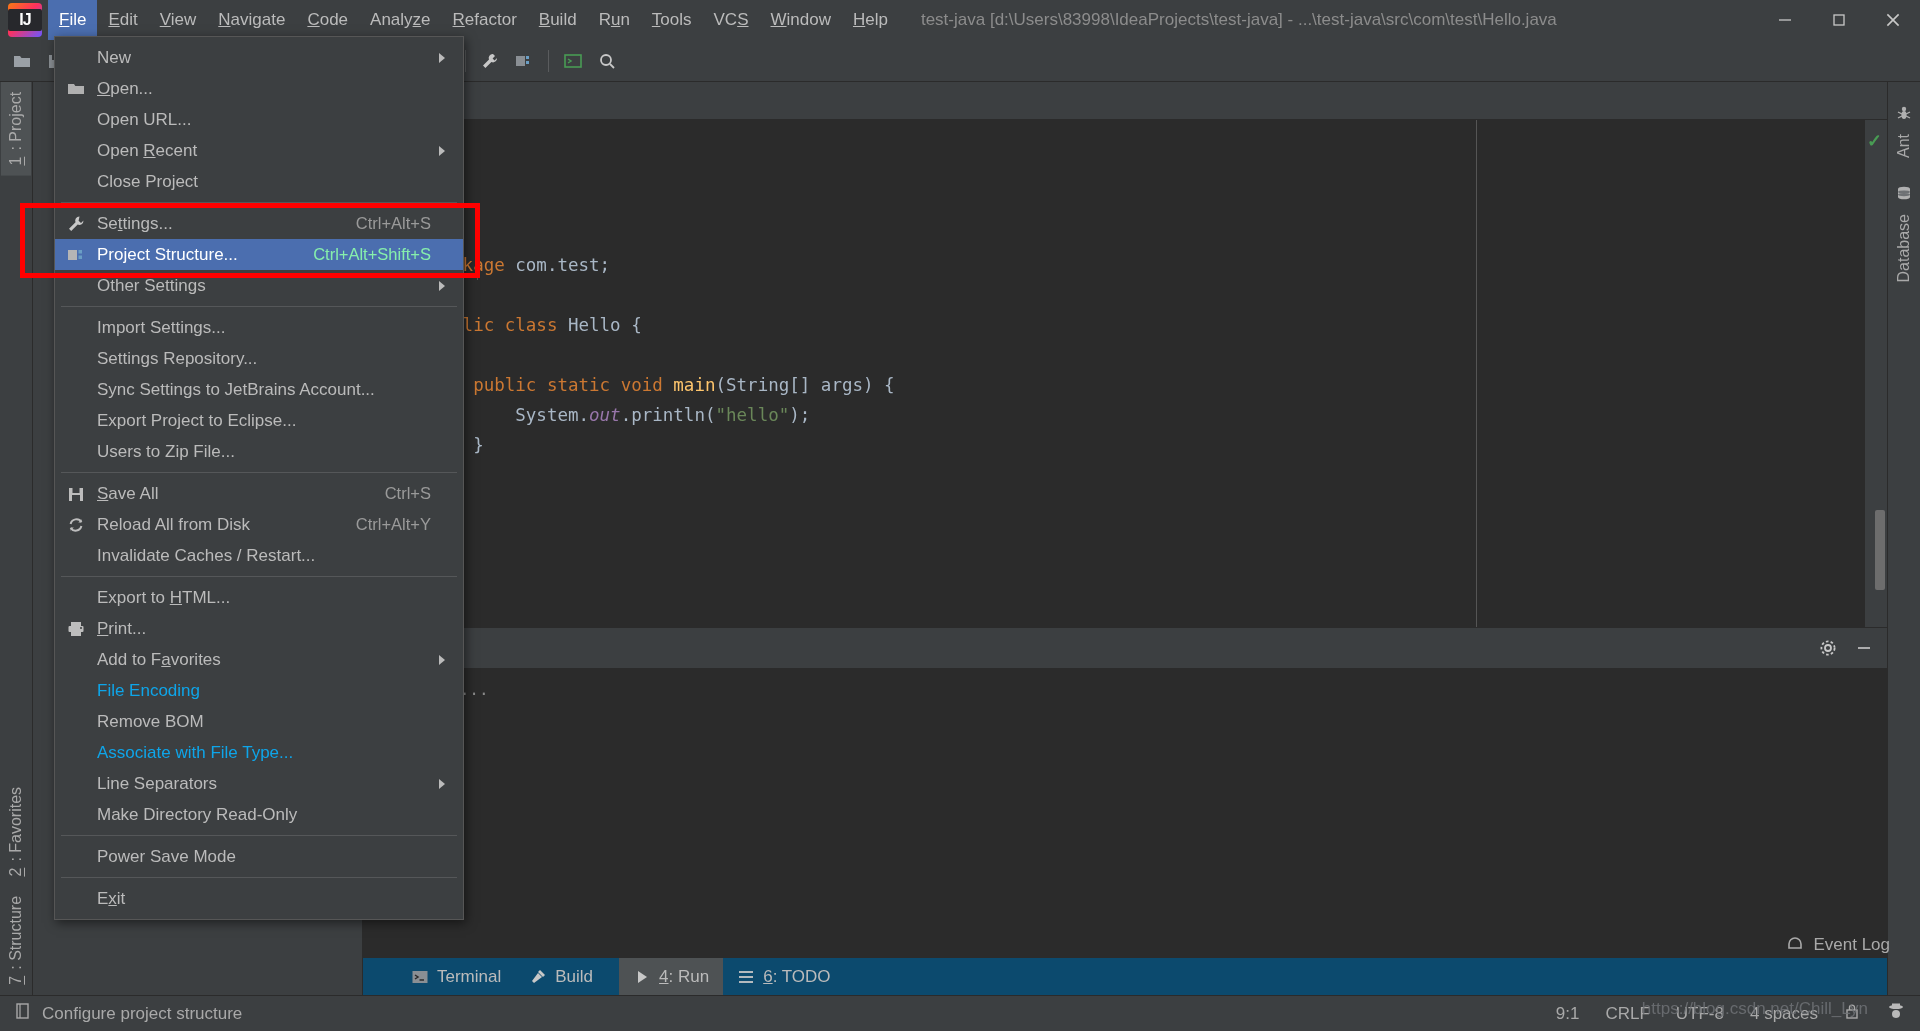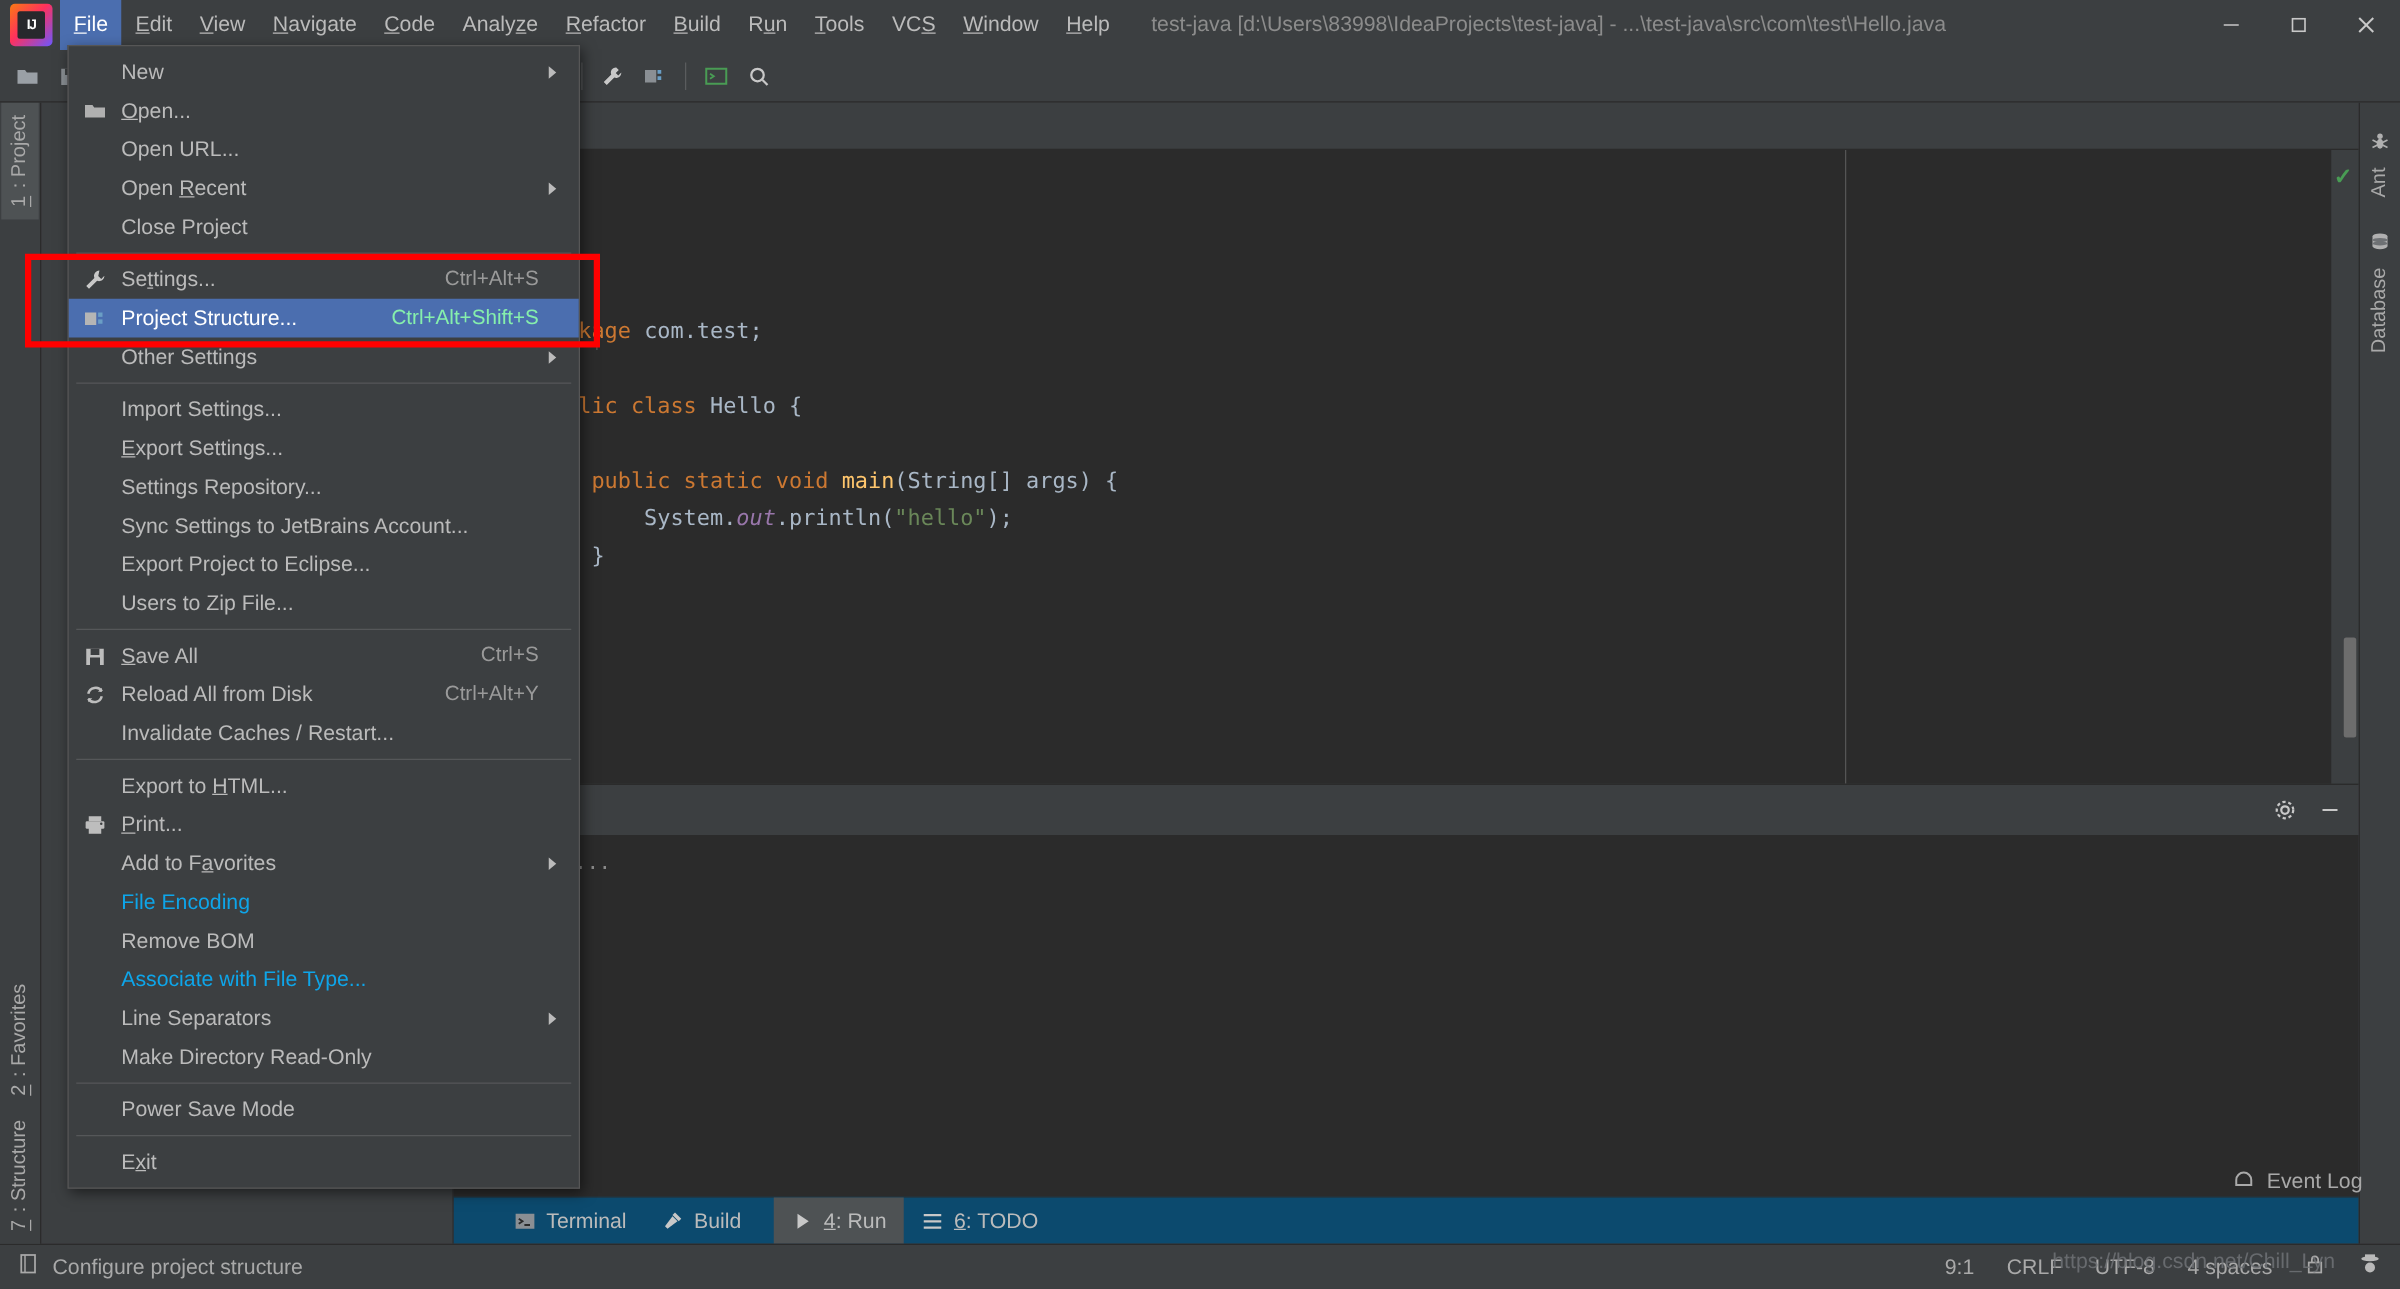--- a/index.html
+++ b/index.html
@@ -18,22 +18,22 @@
     height:40px; background:#3c3f41; display:flex; align-items:center;
     flex:0 0 40px; position:relative; z-index:5;
   }
   .logo{
     width:34px;height:34px;margin:0 6px 0 8px;flex:0 0 34px;
     border-radius:4px; position:relative;
     background:linear-gradient(135deg,#f97a12 0%,#fe315d 45%,#6b57ff 100%);
     display:flex;align-items:center;justify-content:center;
   }
   .logo-inner{
-    width:22px;height:22px;background:#27282c;border-radius:2px;
-    color:#fff;font-size:11px;font-weight:bold;line-height:22px;text-align:center;
+    width:34px;height:22px;background:#27282c;border-radius:2px;
+    color:#fff;font-size:16px;font-weight:bold;line-height:22px;text-align:center;
     letter-spacing:-1px;
   }
   .menubar{ display:flex; align-items:center; height:40px; }
   .menubar .mi{
     padding:0 11px; height:40px; line-height:40px; color:#bbbbbb;
     font-size:17px; cursor:default; white-space:nowrap;
   }
   .menubar .mi.active{ background:#4b6eaf; color:#ffffff; }
   .menubar .mi u{ text-decoration:underline; }
   .win-title{
@@ -579,25 +579,20 @@
         </span>
       </div>
       <div class="m-sep"></div>
       <div class="m-item">
         <span class="m-ico"></span>
         <span class="m-lbl">Import Settings...</span>
         <span class="m-arrow"></span>
       </div>
       <div class="m-item">
         <span class="m-ico"></span>
-        <span class="m-lbl"><u>E</u>xport Settings...</span>
-        <span class="m-arrow"></span>
-      </div>
-      <div class="m-item">
-        <span class="m-ico"></span>
         <span class="m-lbl">Settings Repository...</span>
         <span class="m-arrow"></span>
       </div>
       <div class="m-item">
         <span class="m-ico"></span>
         <span class="m-lbl">Sync Settings to JetBrains Account...</span>
         <span class="m-arrow"></span>
       </div>
       <div class="m-item">
         <span class="m-ico"></span>

